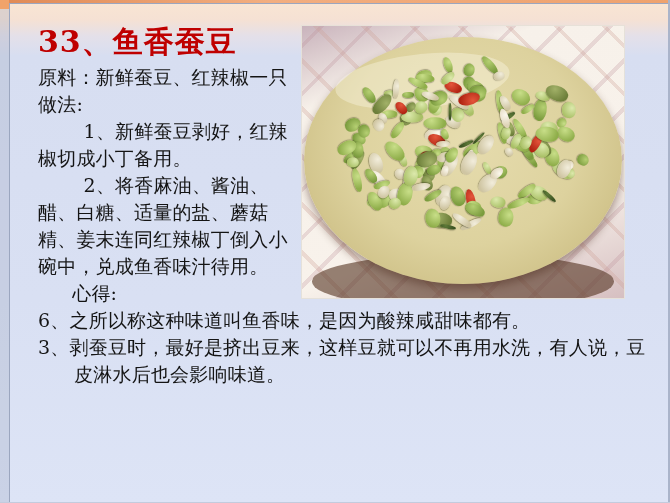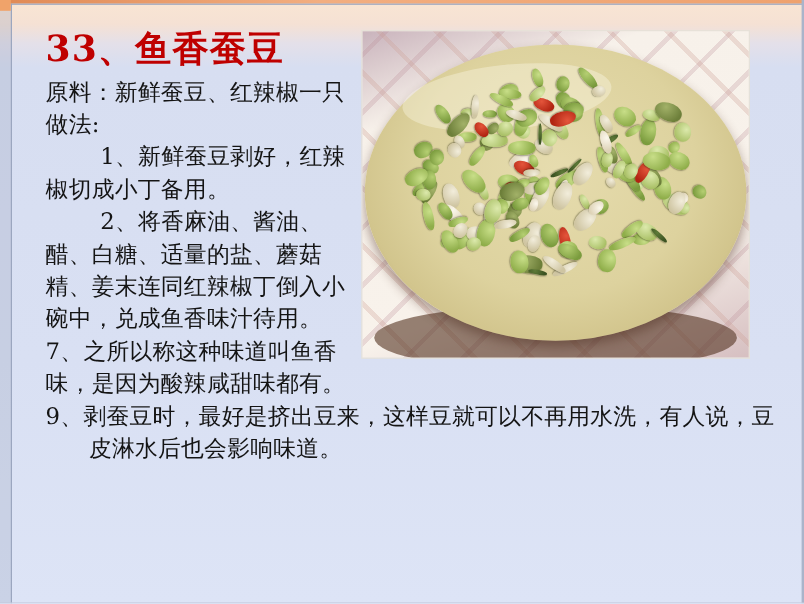--- a/index.html
+++ b/index.html
@@ -252,17 +252,18 @@
     </div>
 
     <h1 class="title">33、鱼香蚕豆</h1>
 
     <p class="line">原料：新鲜蚕豆、红辣椒一只</p>
     <p class="line">做法:</p>
 
     <p class="line step">1、新鲜蚕豆剥好，红辣椒切成小丁备用。</p>
     <p class="line step">2、将香麻油、酱油、醋、白糖、适量的盐、蘑菇精、姜末连同红辣椒丁倒入小碗中，兑成鱼香味汁待用。</p>
 
-
-    <p class="line">7、之所以称这种味道叫鱼香味，是因为酸辣咸甜味都有。</p>
-    <p class="line tip-hang">9、剥蚕豆时，最好是挤出豆来，这样豆就可以不再用水洗，有人说，豆皮淋水后也会影响味道。</p>
+    <p class="line tips-label">心得:</p>
+
+    <p class="line">6、之所以称这种味道叫鱼香味，是因为酸辣咸甜味都有。</p>
+    <p class="line tip-hang">3、剥蚕豆时，最好是挤出豆来，这样豆就可以不再用水洗，有人说，豆皮淋水后也会影响味道。</p>
   </div>
 </div>
 
 </body></html>

